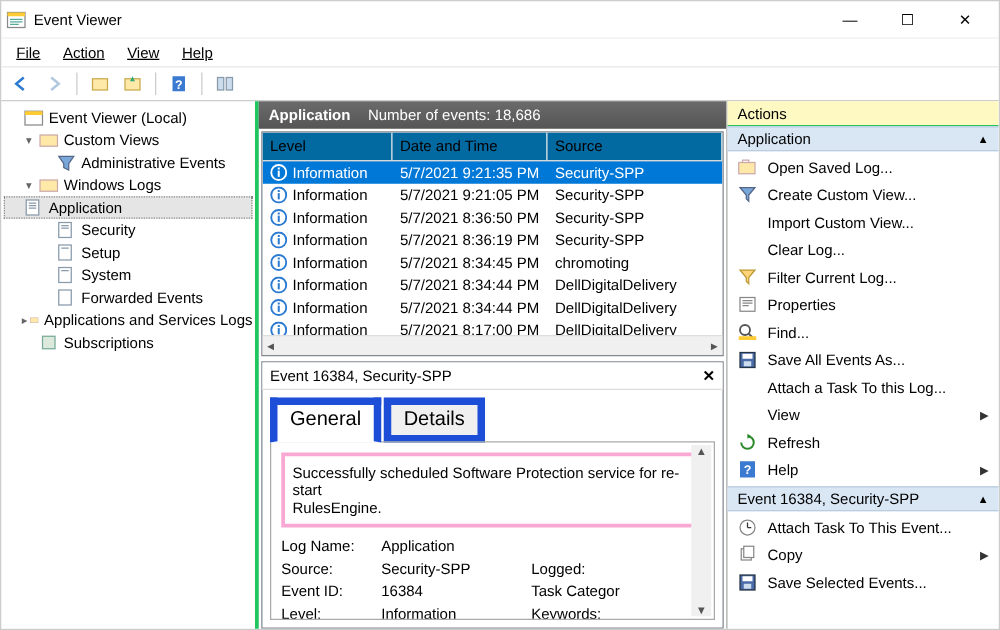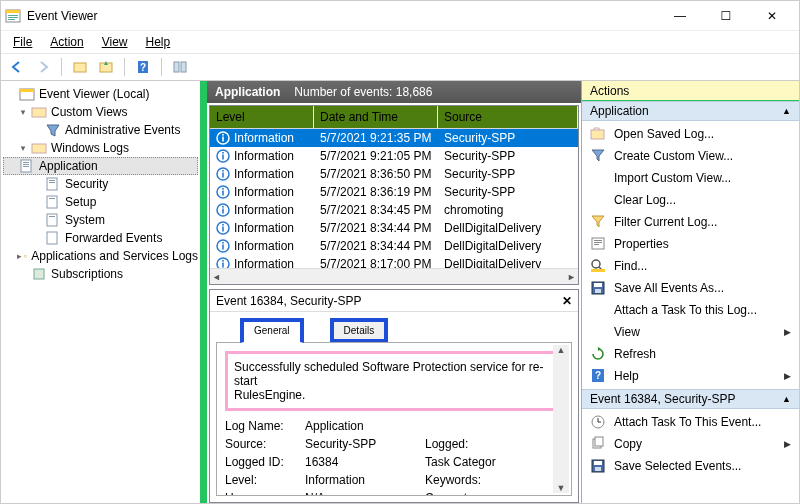--- a/index.html
+++ b/index.html
@@ -9,49 +9,49 @@
 .titlebar .title { flex: 1; font-size: 12px; }
 .winbtns { display: flex; }
 .winbtns span { width: 46px; height: 30px; display: flex; align-items: center; justify-content: center; font-family: Arial; font-size: 12px; cursor: default; }
 .menubar { height: 22px; display: flex; align-items: center; padding: 0 4px; gap: 2px; text-decoration: underline; }
 .menubar span { padding: 2px 8px; cursor: default; }
 .toolbar { height: 28px; border-top: 1px solid #e8e8e8; border-bottom: 1px solid #ccc; display: flex; align-items: center; padding: 0 4px; gap: 2px; }
 .tbtn { width: 24px; height: 22px; display: flex; align-items: center; justify-content: center; border: 1px solid transparent; }
 .tsep { width: 1px; height: 18px; background: #ccc; margin: 0 4px; }
 .main { display: flex; height: 424px; }
 .panel { display: flex; flex-direction: column; }
-.left { width: 206px; border-right: 7px solid #22c55e; overflow: hidden; }
+.left { width: 206px; border-right: 3px solid #22c55e; overflow: hidden; }
 .center { flex: 1; display: flex; flex-direction: column; }
 .right { width: 218px; border-left: 1px solid #aaa; display: flex; flex-direction: column; }
 .tree { padding: 4px 2px; font-size: 12px; user-select: none; }
 .tn { display: flex; align-items: center; height: 18px; padding-left: 2px; white-space: nowrap; cursor: default; }
 .tn .exp { width: 12px; height: 12px; display: flex; align-items: center; justify-content: center; font-size: 9px; color: #666; margin-right: 2px; }
 .tn .ic { width: 16px; height: 14px; margin-right: 4px; }
 .tn.sel { background: #e5e5e5; border: 1px dotted #888; padding-left: 1px; }
 .ind1 { padding-left: 14px; }
 .ind2 { padding-left: 28px; }
 .hdrbar { height: 22px; background: linear-gradient(#6b6b6b,#555); color: #fff; display: flex; align-items: center; padding: 0 8px; font-size: 12px; gap: 14px; }
 .hdrbar .ttl { font-weight: bold; }
 .grid { flex: 1; border: 1px solid #828790; margin: 2px; display: flex; flex-direction: column; overflow: hidden; }
-.ghead { display: flex; background: #4d7c0f; border-bottom: 1px solid #d8d8d8; }
+.ghead { display: flex; background: #0369a1; border-bottom: 1px solid #d8d8d8; }
 .ghead span { padding: 4px 6px; font-size: 12px; border-right: 1px solid #eee; }
 .c1 { width: 104px; }
 .c2 { width: 124px; }
 .c3 { flex: 1; }
 .gbody { flex: 1; overflow: hidden; }
 .row { display: flex; align-items: center; height: 18px; font-size: 12px; cursor: default; }
 .row .rc { padding: 0 6px; white-space: nowrap; overflow: hidden; }
 .row .c1 { display: flex; align-items: center; gap: 4px; }
 .row.sel { background: #0078d7; color: #fff; }
 .scrollh { height: 16px; background: #f0f0f0; border-top: 1px solid #ddd; display:flex; align-items:center; justify-content:space-between; padding:0 2px; }
 .detail { height: 214px; margin: 2px; border: 1px solid #828790; display: flex; flex-direction: column; background:#fff; }
 .dhead { height: 22px; display: flex; align-items: center; justify-content: space-between; padding: 0 6px; background:#fff; border-bottom:1px solid #ddd; }
 .dhead .x { font-weight: bold; cursor:default; font-family:Arial; }
 .tabs { display: flex; padding: 6px 6px 0 6px; gap: 2px; }
-.tab { padding: 3px 10px; font-size: 10px; border: 4px solid #1d4ed8; background: #fff; cursor:default;margin-left:24px; }
+.tab { padding: 3px 10px; font-size: 16px; border: 6px solid #1d4ed8; background: #fff; cursor:default; }
 .tab.act { background: #fff; border-bottom: 1px solid #fff; position: relative; z-index: 2; }
 .tab.inact { background:#f0f0f0; }
 .dcontent { margin: -1px 6px 6px 6px; border: 1px solid #aaa; flex: 1; padding: 8px; overflow: hidden; position:relative; }
 .msgbox { border: 3px solid #f9a8d4; padding: 6px; font-size: 12px; margin-bottom: 8px; background:#fff; }
 .kv { display: grid; grid-template-columns: 80px 120px 90px; row-gap: 4px; font-size: 12px; }
 .sb { position:absolute; right:2px; top:2px; bottom:2px; width:16px; background:#f0f0f0; display:flex; flex-direction:column; justify-content:space-between; align-items:center; }
 .sb span{font-size:9px;color:#555;}
 .actHead { height: 20px; background: #fef9c3; padding: 3px 8px; font-weight: normal; border-bottom: 1px solid #22c55e; }
 .actGroup { background: #d9e7f5; padding: 2px 8px; font-size: 12px; display: flex; justify-content: space-between; align-items: center; border-top:1px solid #bcd; border-bottom:1px solid #bcd; }
 .actGroup .arr { font-size: 9px; }
@@ -361,21 +361,21 @@
       <div class="dcontent">
         <div class="msgbox"><span style="white-space:pre-line">Successfully scheduled Software Protection service for re-start
 RulesEngine.</span></div>
         <div class="kv">
           <span>Log Name:</span>
             <span>Application</span>
             <span></span>
           <span>Source:</span>
             <span>Security-SPP</span>
             <span>Logged:</span>
-          <span>Logged ID:</span>
+          <span>Event ID:</span>
             <span>16384</span>
             <span>Task Categor</span>
           <span>Level:</span>
             <span>Information</span>
             <span>Keywords:</span>
           <span>User:</span>
             <span>N/A</span>
             <span>Computer:</span>
         </div>
         <div class="sb">

